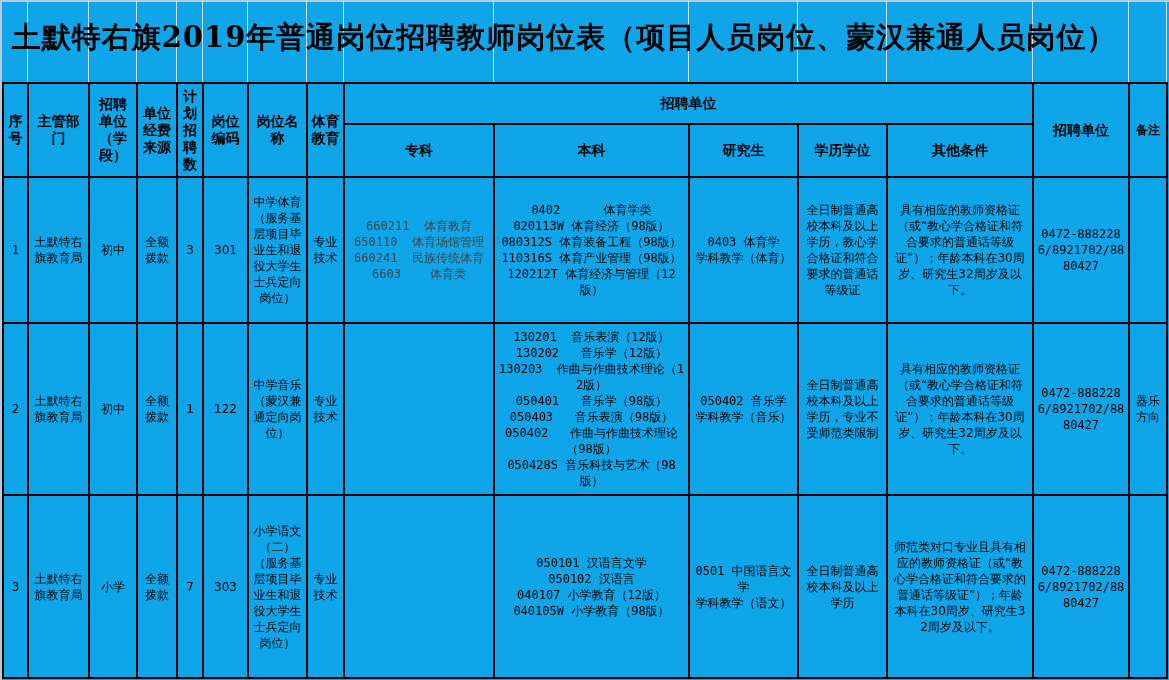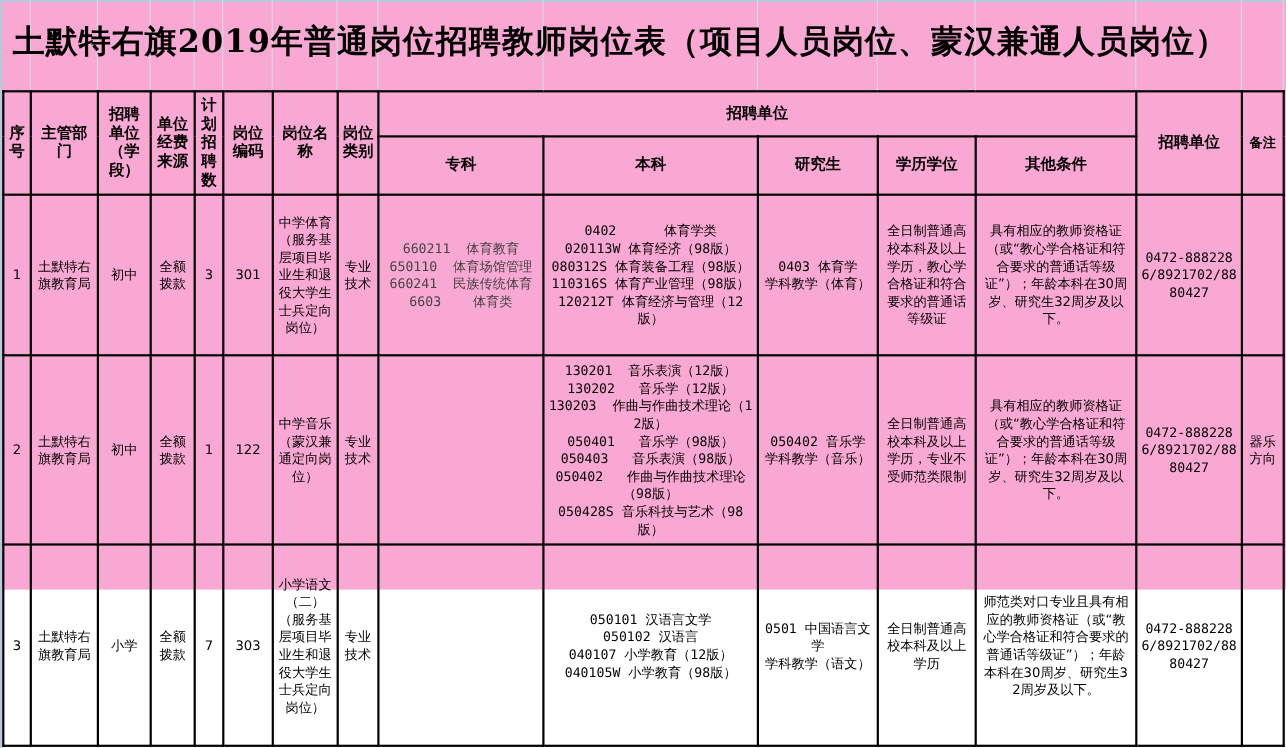--- a/index.html
+++ b/index.html
@@ -1,18 +1,18 @@
 <!DOCTYPE html>
 <html><head>
 <meta charset="utf-8">
 <style>
   html, body { margin: 0; padding: 0; background: #ffffff; }
   body { width: 1169px; height: 680px; overflow: hidden; position: relative;
          font-family: "DejaVu Sans", "Liberation Sans", sans-serif; color: #000; }
-  .sheet { position: absolute; left: 0; top: 0; width: 1169px; height: 536px; background: #f9a8d4; }
+  .sheet { position: absolute; left: 0; top: 0; width: 1169px; height: 680px; background: #0ea5e9; }
   
   .gridtop { position: absolute; left: 0; top: 0; width: 1169px; height: 2px; background: #b9c9dd; }
   .gridleft { position: absolute; left: 0; top: 0; width: 2px; height: 680px; background: #b9c9dd; }
   .gridv { position: absolute; top: 0; width: 1px; height: 82px; background: #d0dbe8; }
   .title { position: absolute; left: 0; top: 18px; width: 1128px; text-align: center;
            font-family: "DejaVu Serif", "Liberation Serif", serif; font-size: 29px; font-weight: bold;
            letter-spacing: 1px; }
   table.grid { position: absolute; left: 2px; top: 82px; border-collapse: collapse; table-layout: fixed; }
   table.grid td, table.grid th { border: 2px solid #000; padding: 0 3px; vertical-align: middle;
            font-size: 12px; line-height: 16px; overflow: hidden; word-break: break-all; }
@@ -67,21 +67,21 @@
     </colgroup>
     <tbody>
         <tr style="height:41px">
       <th rowspan="2">序号</th>
       <th rowspan="2">主管部门</th>
       <th rowspan="2">招聘单位（学段）</th>
       <th rowspan="2">单位经费来源</th>
       <th rowspan="2">计划招聘数</th>
       <th rowspan="2">岗位编码</th>
       <th rowspan="2">岗位名称</th>
-      <th rowspan="2">岗位类别</th>
+      <th rowspan="2">体育教育</th>
       <th colspan="5">招聘单位</th>
       <th rowspan="2">招聘单位</th>
       <th rowspan="2" class="remark-hdr">备注</th>
     </tr>
     <tr style="height:53px">
       <th>专科</th>
       <th>本科</th>
       <th>研究生</th>
       <th>学历学位</th>
       <th>其他条件</th>

